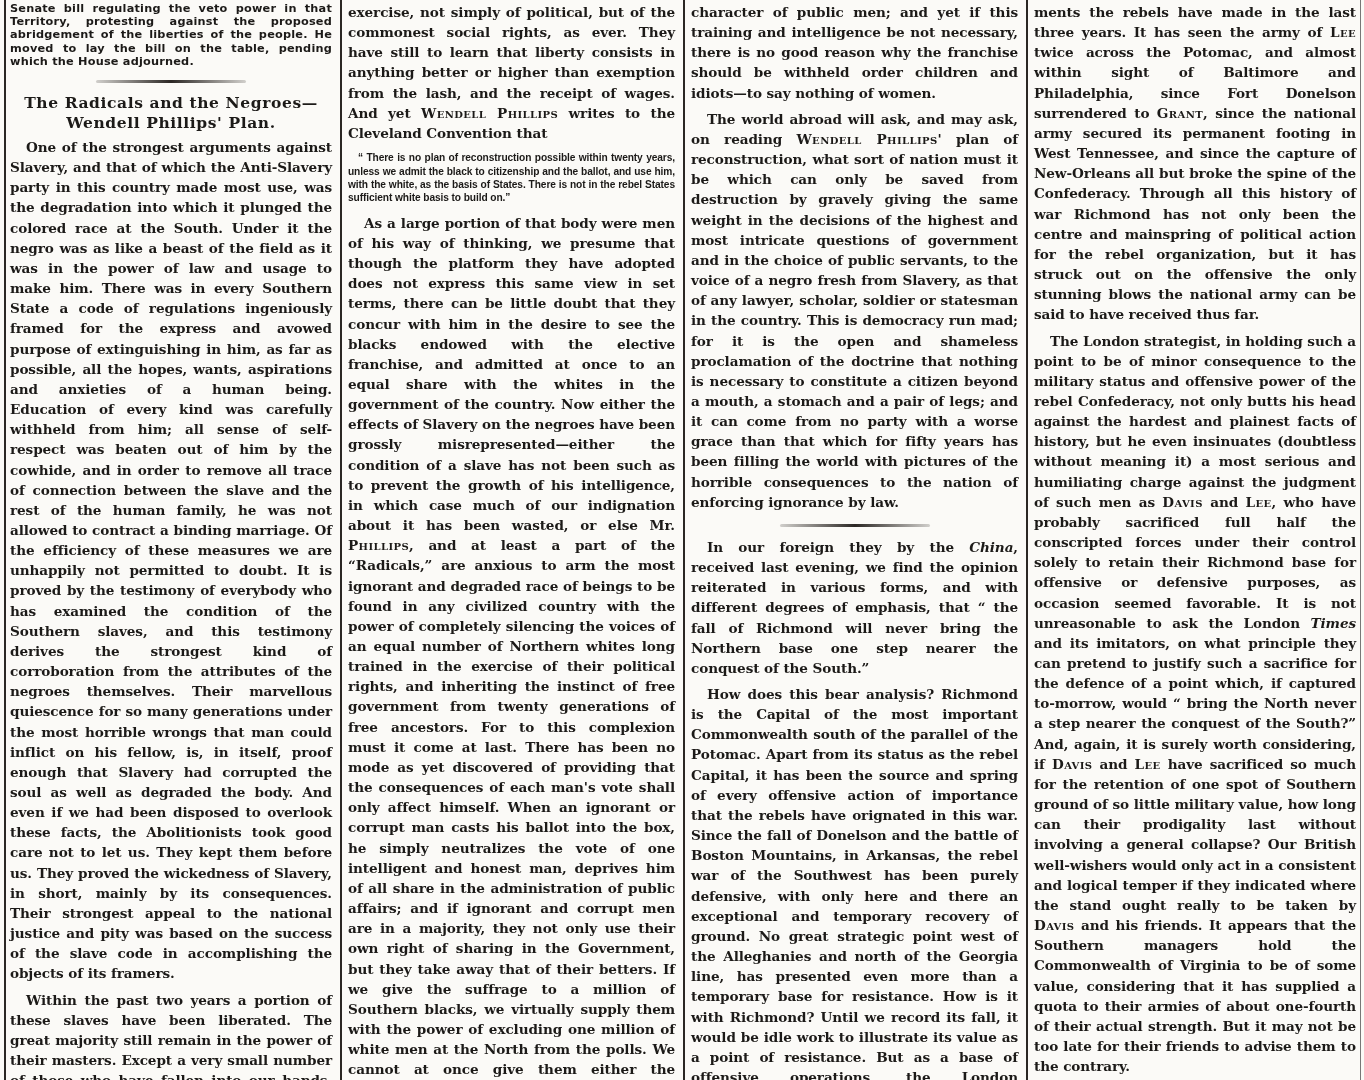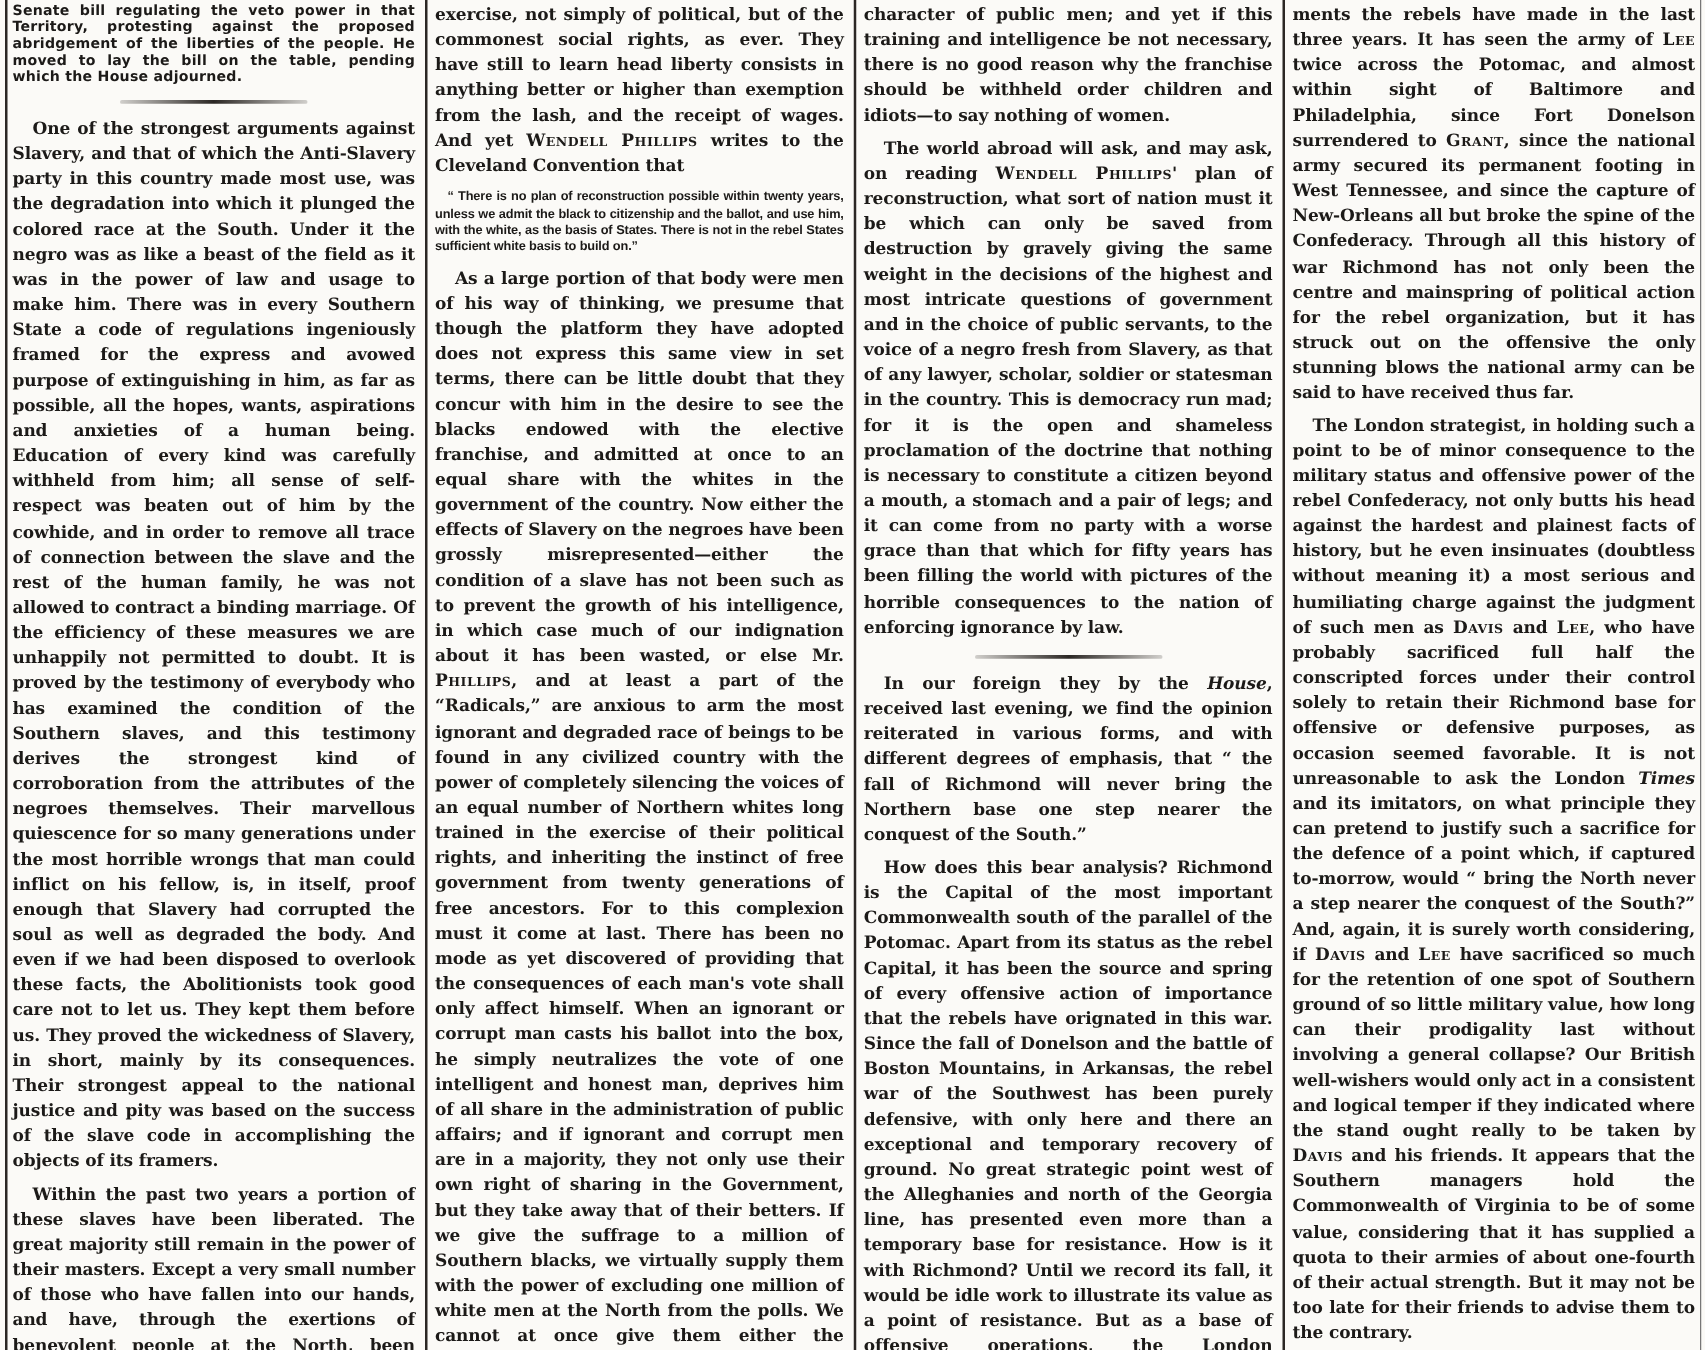--- a/index.html
+++ b/index.html
@@ -69,35 +69,36 @@
 <div class="page">
   <div class="rule r0"></div>
   <div class="rule r1"></div>
   <div class="rule r2"></div>
   <div class="rule r3"></div>
   <div class="rule r4"></div>
 
   <div class="col c1">
     <p class="brief">Senate bill regulating the veto power in that Territory, protesting against the proposed abridgement of the liberties of the people. He moved to lay the bill on the table, pending which the House adjourned.</p>
     <div class="divider"></div>
+    <div class="headline">The Radicals and the Negroes—Wendell Phillips' Plan.</div>
     <p>One of the strongest arguments against Slavery, and that of which the Anti-Slavery party in this country made most use, was the degradation into which it plunged the colored race at the South. Under it the negro was as like a beast of the field as it was in the power of law and usage to make him. There was in every Southern State a code of regulations ingeniously framed for the express and avowed purpose of extinguishing in him, as far as possible, all the hopes, wants, aspirations and anxieties of a human being. Education of every kind was carefully withheld from him; all sense of self-respect was beaten out of him by the cowhide, and in order to remove all trace of connection between the slave and the rest of the human family, he was not allowed to contract a binding marriage. Of the efficiency of these measures we are unhappily not permitted to doubt. It is proved by the testimony of everybody who has examined the condition of the Southern slaves, and this testimony derives the strongest kind of corroboration from the attributes of the negroes themselves. Their marvellous quiescence for so many generations under the most horrible wrongs that man could inflict on his fellow, is, in itself, proof enough that Slavery had corrupted the soul as well as degraded the body. And even if we had been disposed to overlook these facts, the Abolitionists took good care not to let us. They kept them before us. They proved the wickedness of Slavery, in short, mainly by its consequences. Their strongest appeal to the national justice and pity was based on the success of the slave code in accomplishing the objects of its framers.</p>
     <p>Within the past two years a portion of these slaves have been liberated. The great majority still remain in the power of their masters. Except a very small number of those who have fallen into our hands, and have, through the exertions of benevolent people at the North, been supplied with facilities for learning to read and write, they are still as ignorant and as degraded, as unused to the</p>
   </div>
 
   <div class="col c2">
-    <p class="cont"><span>exercise, not simply of political, but of the commonest social rights, as ever. They have still to learn head liberty consists in anything better or higher than exemption from the lash, and the receipt of wages. And yet </span><span class="sc">Wendell Phillips</span><span> writes to the Cleveland Convention that</span></p>
+    <p class="cont"><span>exercise, not simply of political, but of the commonest social rights, as ever. They have still to learn that liberty consists in anything better or higher than exemption from the lash, and the receipt of wages. And yet </span><span class="sc">Wendell Phillips</span><span> writes to the Cleveland Convention that</span></p>
     <p class="quote">“ There is no plan of reconstruction possible within twenty years, unless we admit the black to citizenship and the ballot, and use him, with the white, as the basis of States. There is not in the rebel States sufficient white basis to build on.”</p>
     <p><span>As a large portion of that body were men of his way of thinking, we presume that though the platform they have adopted does not express this same view in set terms, there can be little doubt that they concur with him in the desire to see the blacks endowed with the elective franchise, and admitted at once to an equal share with the whites in the government of the country. Now either the effects of Slavery on the negroes have been grossly misrepresented—either the condition of a slave has not been such as to prevent the growth of his intelligence, in which case much of our indignation about it has been wasted, or else Mr. </span><span class="sc">Phillips</span><span>, and at least a part of the “Radicals,” are anxious to arm the most ignorant and degraded race of beings to be found in any civilized country with the power of completely silencing the voices of an equal number of Northern whites long trained in the exercise of their political rights, and inheriting the instinct of free government from twenty generations of free ancestors. For to this complexion must it come at last. There has been no mode as yet discovered of providing that the consequences of each man's vote shall only affect himself. When an ignorant or corrupt man casts his ballot into the box, he simply neutralizes the vote of one intelligent and honest man, deprives him of all share in the administration of public affairs; and if ignorant and corrupt men are in a majority, they not only use their own right of sharing in the Government, but they take away that of their betters. If we give the suffrage to a million of Southern blacks, we virtually supply them with the power of excluding one million of white men at the North from the polls. We cannot at once give them either the training or the intelligence, not simply to judge of the value of public measures, but to judge of the</span></p>
   </div>
 
   <div class="col c3">
     <p class="cont">character of public men; and yet if this training and intelligence be not necessary, there is no good reason why the franchise should be withheld order children and idiots—to say nothing of women.</p>
     <p><span>The world abroad will ask, and may ask, on reading </span><span class="sc">Wendell Phillips</span><span>' plan of reconstruction, what sort of nation must it be which can only be saved from destruction by gravely giving the same weight in the decisions of the highest and most intricate questions of government and in the choice of public servants, to the voice of a negro fresh from Slavery, as that of any lawyer, scholar, soldier or statesman in the country. This is democracy run mad; for it is the open and shameless proclamation of the doctrine that nothing is necessary to constitute a citizen beyond a mouth, a stomach and a pair of legs; and it can come from no party with a worse grace than that which for fifty years has been filling the world with pictures of the horrible consequences to the nation of enforcing ignorance by law.</span></p>
     <div class="divider"></div>
-    <p><span>In our foreign they by the </span><span class="it">House</span><span>, received last evening, we find the opinion reiterated in various forms, and with different degrees of emphasis, that “ the fall of Richmond will never bring the Northern base one step nearer the conquest of the South.”</span></p>
+    <p><span>In our foreign they by the </span><span class="it">China</span><span>, received last evening, we find the opinion reiterated in various forms, and with different degrees of emphasis, that “ the fall of Richmond will never bring the Northern base one step nearer the conquest of the South.”</span></p>
     <p>How does this bear analysis? Richmond is the Capital of the most important Commonwealth south of the parallel of the Potomac. Apart from its status as the rebel Capital, it has been the source and spring of every offensive action of importance that the rebels have orignated in this war. Since the fall of Donelson and the battle of Boston Mountains, in Arkansas, the rebel war of the Southwest has been purely defensive, with only here and there an exceptional and temporary recovery of ground. No great strategic point west of the Alleghanies and north of the Georgia line, has presented even more than a temporary base for resistance. How is it with Richmond? Until we record its fall, it would be idle work to illustrate its value as a point of resistance. But as a base of offensive operations, the London strategists may happen to remember that it has been the source and supply of the only great offensive move-</p>
   </div>
 
   <div class="col c4">
     <p class="cont"><span>ments the rebels have made in the last three years. It has seen the army of </span><span class="sc">Lee</span><span> twice across the Potomac, and almost within sight of Baltimore and Philadelphia, since Fort Donelson surrendered to </span><span class="sc">Grant</span><span>, since the national army secured its permanent footing in West Tennessee, and since the capture of New-Orleans all but broke the spine of the Confederacy. Through all this history of war Richmond has not only been the centre and mainspring of political action for the rebel organization, but it has struck out on the offensive the only stunning blows the national army can be said to have received thus far.</span></p>
     <p><span>The London strategist, in holding such a point to be of minor consequence to the military status and offensive power of the rebel Confederacy, not only butts his head against the hardest and plainest facts of history, but he even insinuates (doubtless without meaning it) a most serious and humiliating charge against the judgment of such men as </span><span class="sc">Davis</span><span> and </span><span class="sc">Lee</span><span>, who have probably sacrificed full half the conscripted forces under their control solely to retain their Richmond base for offensive or defensive purposes, as occasion seemed favorable. It is not unreasonable to ask the London </span><span class="it">Times</span><span> and its imitators, on what principle they can pretend to justify such a sacrifice for the defence of a point which, if captured to-morrow, would “ bring the North never a step nearer the conquest of the South?” And, again, it is surely worth considering, if </span><span class="sc">Davis</span><span> and </span><span class="sc">Lee</span><span> have sacrificed so much for the retention of one spot of Southern ground of so little military value, how long can their prodigality last without involving a general collapse? Our British well-wishers would only act in a consistent and logical temper if they indicated where the stand ought really to be taken by </span><span class="sc">Davis</span><span> and his friends. It appears that the Southern managers hold the Commonwealth of Virginia to be of some value, considering that it has supplied a quota to their armies of about one-fourth of their actual strength. But it may not be too late for their friends to advise them to the contrary.</span></p>
 
   </div>
 </div>
 

